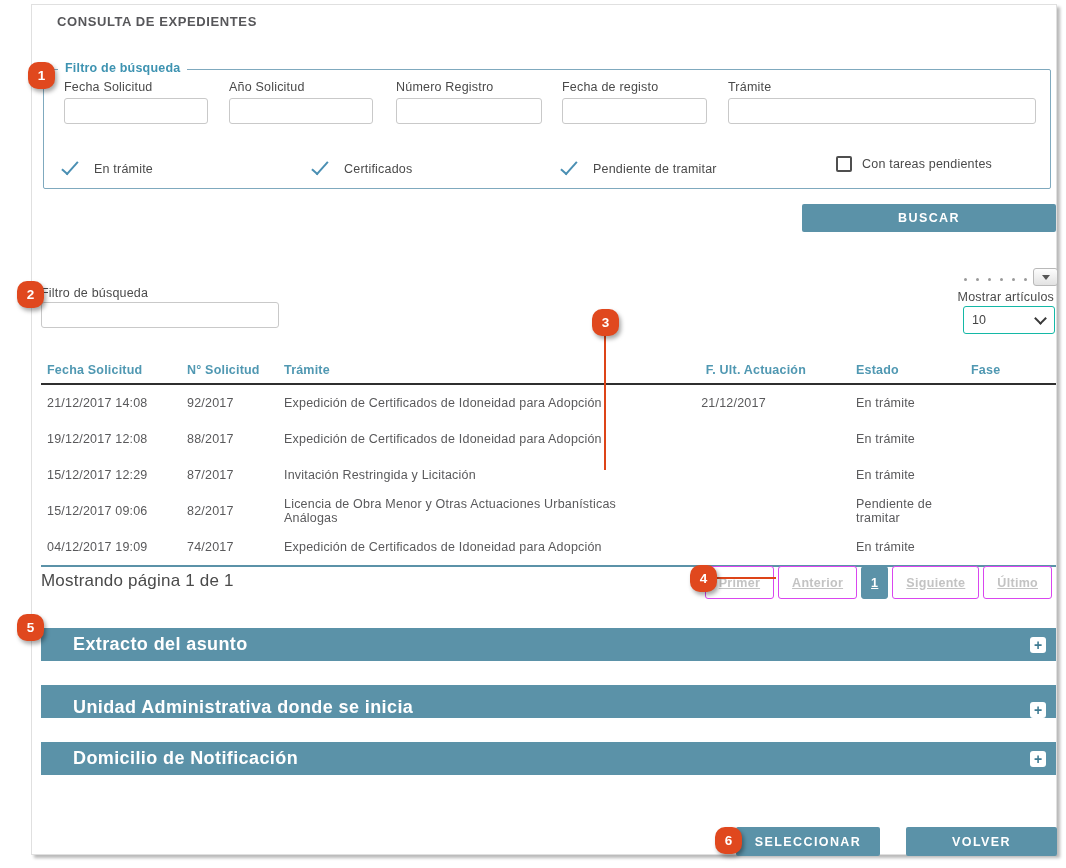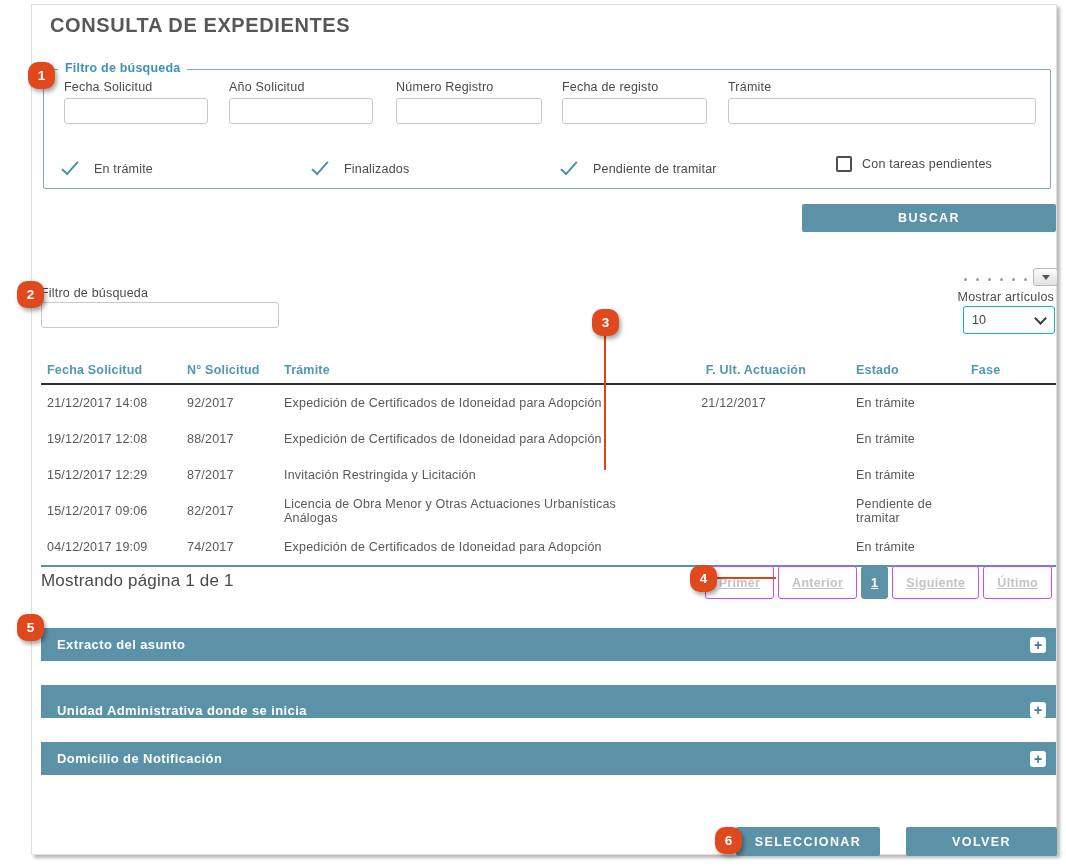--- a/index.html
+++ b/index.html
@@ -4,21 +4,21 @@
 <style>
   * { margin:0; padding:0; box-sizing:border-box; }
   html,body { width:1066px; height:868px; background:#fff;
               font-family:"Liberation Sans", sans-serif; color:#4a4a4a; }
   #stage { position:relative; width:1066px; height:868px; overflow:hidden; }
 
   .panel { position:absolute; left:31px; top:4px; width:1026px; height:851px;
            background:#fff; border:1px solid #e0e0e0;
            box-shadow:3px 3px 3px rgba(0,0,0,0.28); }
 
-  .page-title { position:absolute; left:18px; top:9px; font-size:20px; font-weight:bold;
+  .page-title { position:absolute; left:25px; top:9px; font-size:13px; font-weight:bold;
                 color:#57575a; letter-spacing:0.6px; }
 
   
   .fbox { position:absolute; left:11px; top:64px; width:1008px; height:120px;
           border:1px solid #7fa9be; border-radius:2px; }
   .fbox-legend { position:absolute; left:14px; top:-9px; background:#fff; padding:0 7px;
                  color:#3e93b1; font-weight:bold; font-size:12.5px; letter-spacing:0.2px; }
   .fgroup { position:absolute; top:10px; }
   .fgroup label { display:block; font-size:12.5px; color:#4a4a4a; margin-bottom:4px; letter-spacing:0.2px; }
   .fgroup input { height:26px; border:1px solid #c9c9c9; border-radius:3px; background:#fff;
@@ -77,21 +77,21 @@
 
   .pager { position:absolute; right:4px; top:561px; display:flex; gap:4px; }
   .pgbtn { height:33px; padding:0 13px; background:#fff; border:1px solid #d946ef; border-radius:3px;
            font-size:12.5px; font-weight:bold; letter-spacing:0.3px; color:#c3c3c3; cursor:pointer;
            font-family:"Liberation Sans", sans-serif;text-decoration:underline; }
   .pgbtn.current { background:#5b92a8; border-color:#5b92a8; color:#fff; padding:0 9px; min-width:24px; }
 
   
   .acc { position:absolute; left:9px; width:1015px; height:33px; background:#5b92a8;
          display:flex; align-items:center; cursor:pointer; }
-  .acc .acc-title { color:#fff; font-weight:bold; font-size:13px; letter-spacing:0.4px; padding-left:16px; flex:1; }
+  .acc .acc-title { color:#fff; font-weight:bold; font-size:18px; letter-spacing:0.4px; padding-left:16px; flex:1;margin-left:16px; }
   .acc .plus { width:16px; height:16px; background:#fff; border-radius:3px; margin-right:10px;
                display:flex; align-items:center; justify-content:center;
                color:#3e7a92; font-weight:bold; font-size:14px; line-height:14px; cursor:pointer; }
   .acc1 { top:623px; } .acc2 { top:680px;align-items:flex-end; } .acc3 { top:737px; }
 
   .seleccionar { position:absolute; left:704px; top:822px; width:144px; height:29px; }
   .volver      { position:absolute; left:874px; top:822px; width:151px; height:29px; }
 
   
   .badge { position:absolute; width:27px; height:27px; border-radius:10px; background:#e0481e;
@@ -142,21 +142,21 @@
       <div class="cbrow-item" style="left:14px;">
         <span class="cbox is-checked">
             <span class="mark"></span>
           </span>
         <span class="cb-label">En trámite</span>
       </div>
       <div class="cbrow-item" style="left:264px;">
         <span class="cbox is-checked">
             <span class="mark"></span>
           </span>
-        <span class="cb-label">Finalizados</span>
+        <span class="cb-label">Certificados</span>
       </div>
       <div class="cbrow-item" style="left:513px;">
         <span class="cbox is-checked">
             <span class="mark"></span>
           </span>
         <span class="cb-label">Pendiente de tramitar</span>
       </div>
       <div class="cbrow-item" style="left:792px;">
         <span class="cbox is-unchecked"></span>
         <span class="cb-label">Con tareas pendientes</span>

